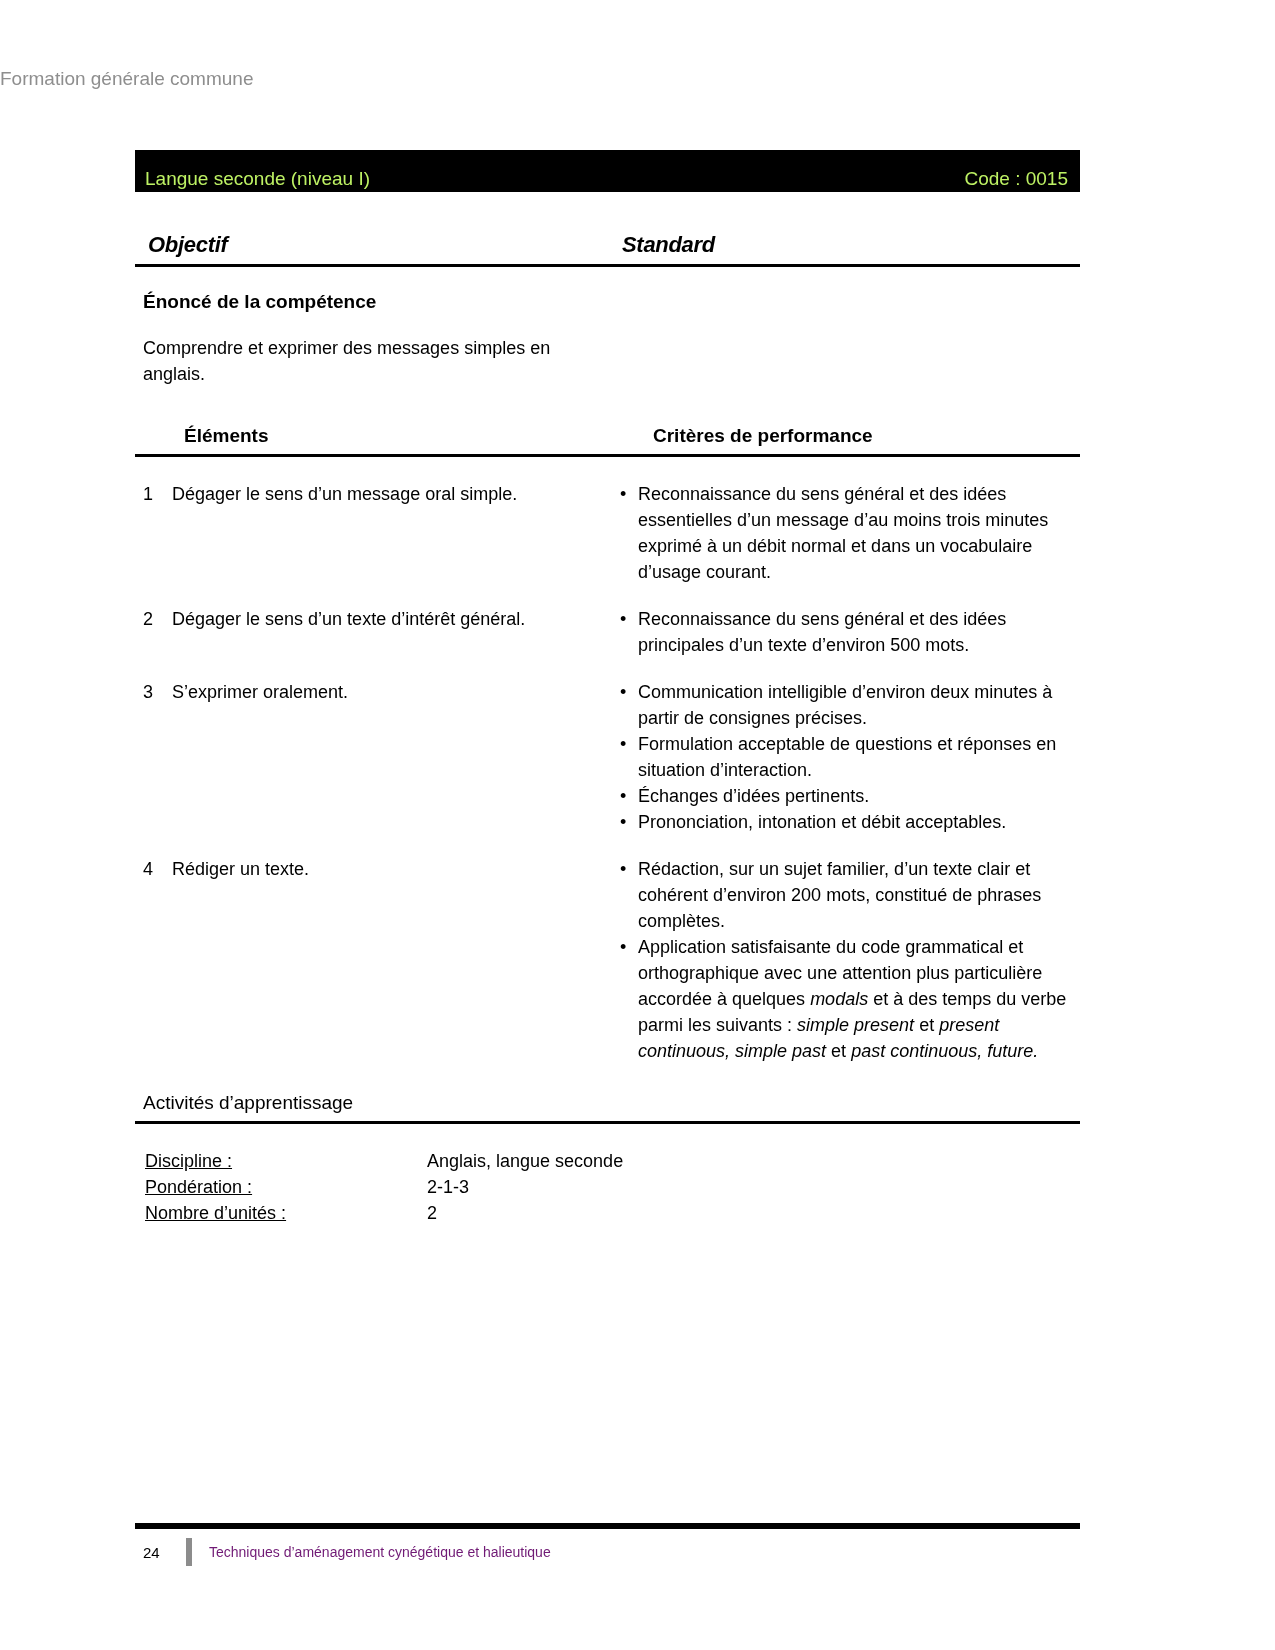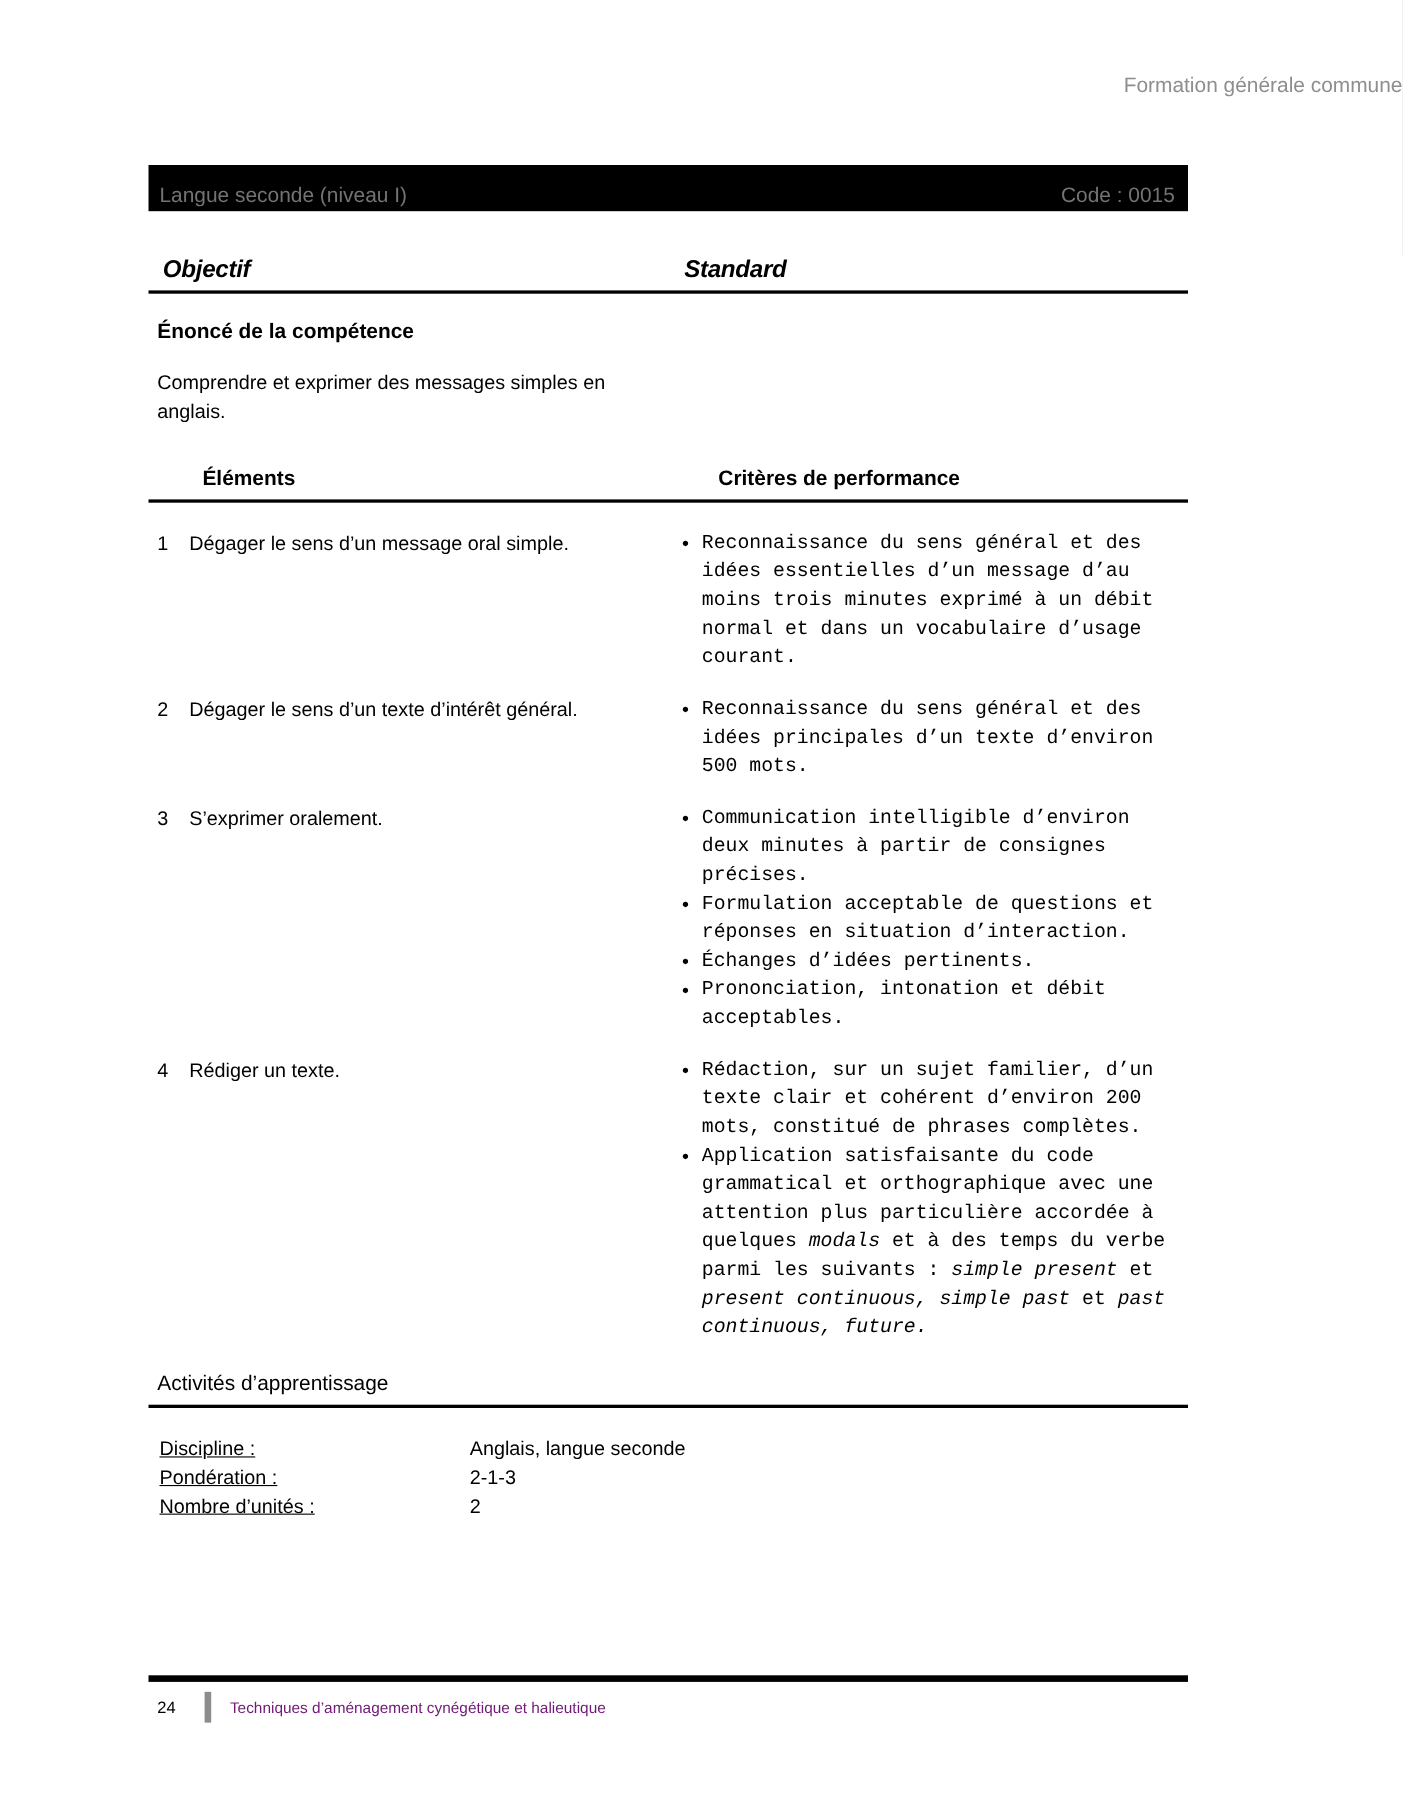--- a/index.html
+++ b/index.html
@@ -10,31 +10,30 @@
     background:#ffffff;
     font-family:"Liberation Sans","DejaVu Sans",sans-serif;
     color:#000;
     overflow:hidden;
   }
   .content { margin-left:135px; width:945px; }
 
   
   .running-header {
     padding-top:68px;
-    text-align:right;
     font-size:19px;
     color:#8e8e8e;
   }
 
   
   .title-bar {
     margin-top:60px;
     height:42px;
     background:#000;
-    color:#737373;
+    color:#bef264;
     font-size:19px;
     display:flex;
     justify-content:space-between;
     align-items:center;
     padding:15px 12px 0 10px;
     box-sizing:border-box;
   }
 
   .rule { height:3px; background:#000; }
 
@@ -77,21 +76,21 @@
 
   
   .rows { margin-top:24px; font-size:18px; line-height:26px; }
   .row  { display:flex; margin-bottom:21px; }
   .row-left  { width:477px; box-sizing:border-box; padding-left:8px; display:flex; align-items:flex-start; }
   .row-num   { width:29px; flex:none; }
   .row-text  { width:412px; }
   .row-right { width:468px; box-sizing:border-box; }
   .criterion { display:flex; align-items:flex-start; }
   .criterion-marker { flex:none; width:18px; padding-left:8px; box-sizing:content-box; }
-  .criterion-text   { width:440px;font-family:Liberation Mono, monospace; }
+  .criterion-text   { width:440px; }
   .criterion-text i { font-style:italic; }
 
   
   .activities-heading {
     margin-top:28px;
     padding-left:8px;
     font-size:19px;
     font-weight:normal;
   }
   .activities-rule { margin-top:7px; }

